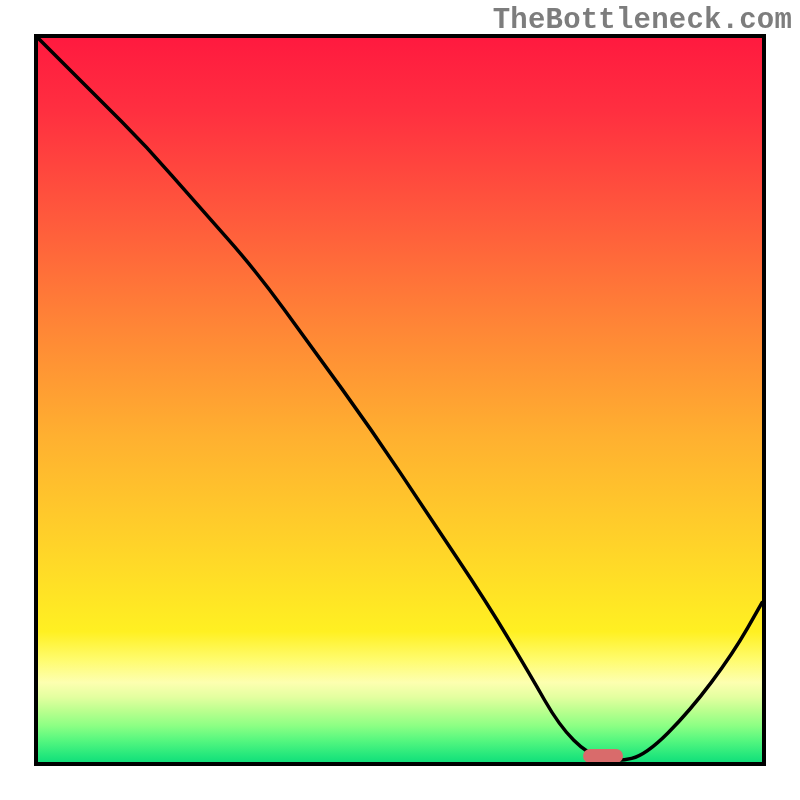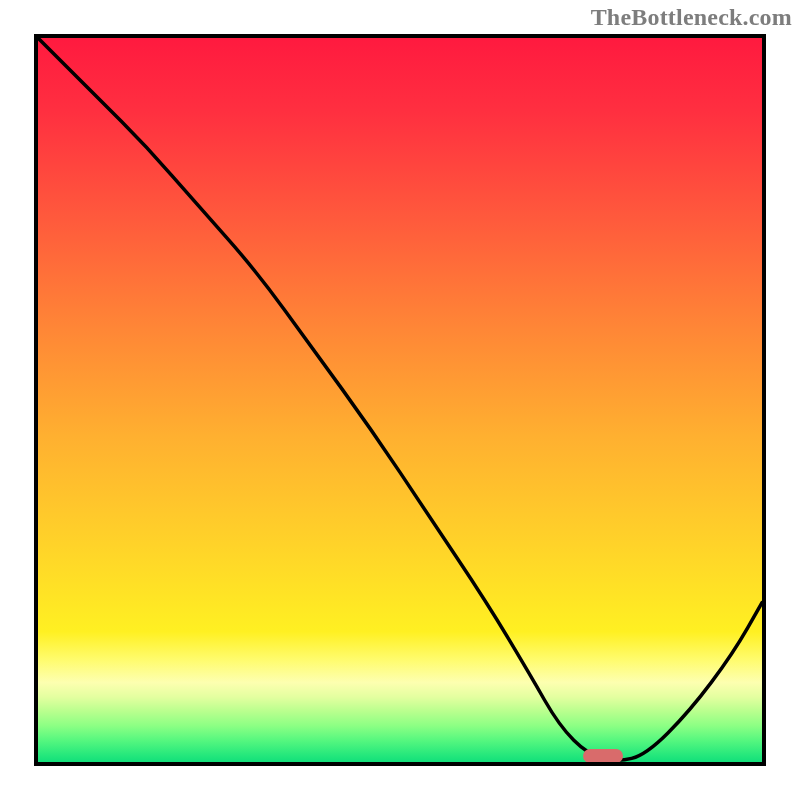--- a/index.html
+++ b/index.html
@@ -2,22 +2,22 @@
 <html><head>
 <meta charset="utf-8">
 <style>
   * { margin: 0; padding: 0; box-sizing: border-box; }
   html, body { width: 800px; height: 800px; overflow: hidden; background: #fff; }
   .wrap { position: relative; width: 800px; height: 800px; }
   .watermark {
     position: absolute;
     top: 4px;
     right: 8px;
-    font-family: Liberation Serif, serif;
-    font-size: 24px;
+    font-family: Liberation Mono, monospace;
+    font-size: 29px;
     font-weight: 600;
     color: #7d7d7d;
     letter-spacing: 0.2px;
     z-index: 10;
   }
   .plot {
     position: absolute;
     left: 34px;
     top: 34px;
     width: 732px;

